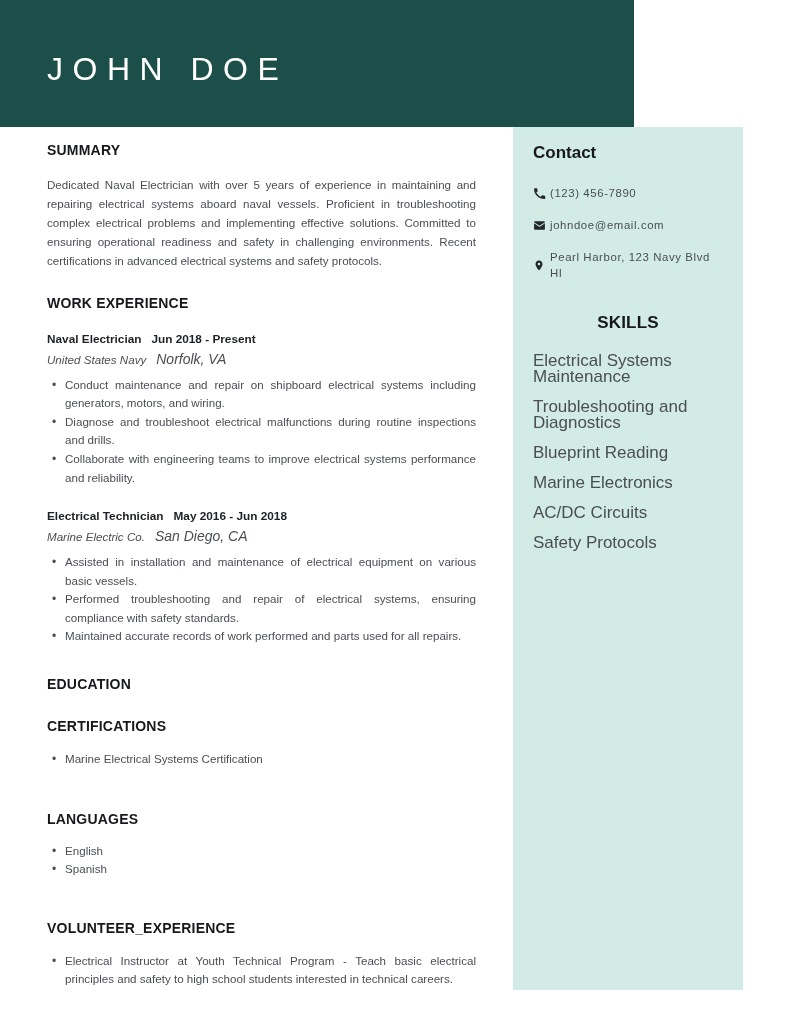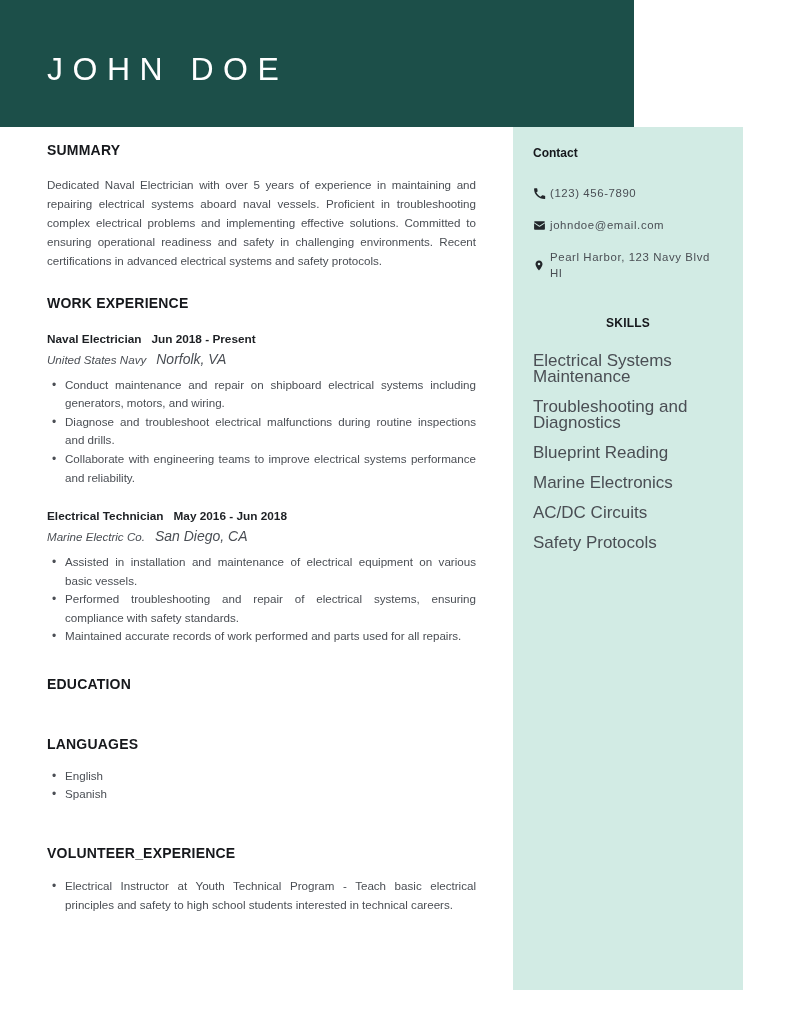--- a/index.html
+++ b/index.html
@@ -144,21 +144,21 @@
     color: #4a4e54;
     font-size: 12px;
     line-height: 18.6px;
   }
   ul.bullets.plain li { text-align: left; }
   ul.bullets.tight li { line-height: 18px; }
 
   
   .side-title {
     margin: 0;
-    font-size: 12px;
+    font-size: 17px;
     font-weight: bold;
     color: #16181c;
     line-height: 20px;
   }
   .side-title.caps { letter-spacing: 0.2px; }
 
   .contact-list {
     margin: 22px 0 0 0;
     padding: 0;
     list-style: none;
@@ -247,20 +247,26 @@
           <li>Performed troubleshooting and repair of electrical systems, ensuring compliance with safety standards.</li>
           <li>Maintained accurate records of work performed and parts used for all repairs.</li>
         </ul>
       </div>
     </section>
 
     <section class="sec sec-gap-md">
       <h2 class="sec-title">EDUCATION</h2>
     </section>
 
+    <section class="sec sec-gap-sm">
+      <h2 class="sec-title">CERTIFICATIONS</h2>
+      <ul class="bullets plain" style="margin-top:14px;">
+        <li>Marine Electrical Systems Certification</li>
+      </ul>
+    </section>
 
     <section class="sec sec-gap-lg">
       <h2 class="sec-title">LANGUAGES</h2>
       <ul class="bullets plain tight" style="margin-top:13px;">
         <li>English</li>
         <li>Spanish</li>
       </ul>
     </section>
 
     <section class="sec sec-gap-lg">

